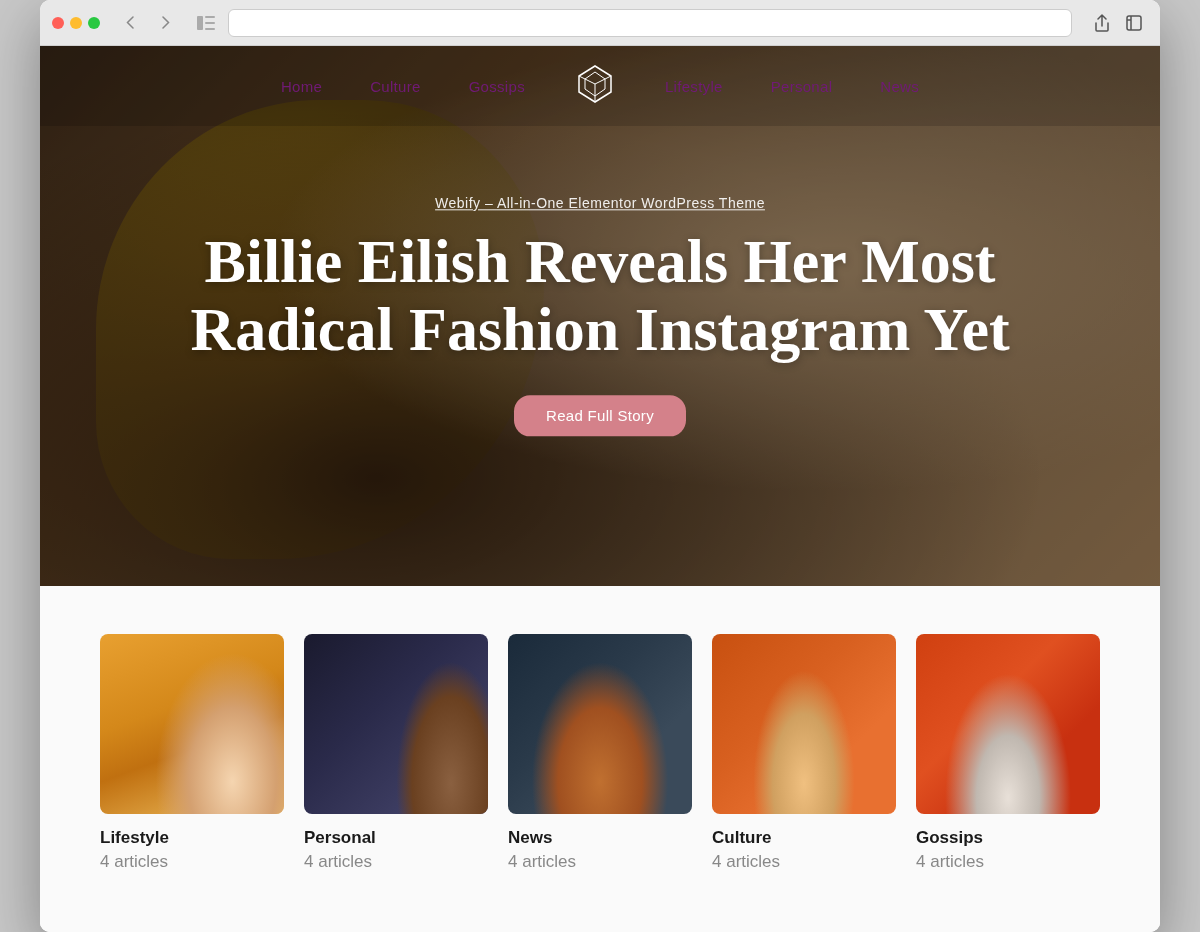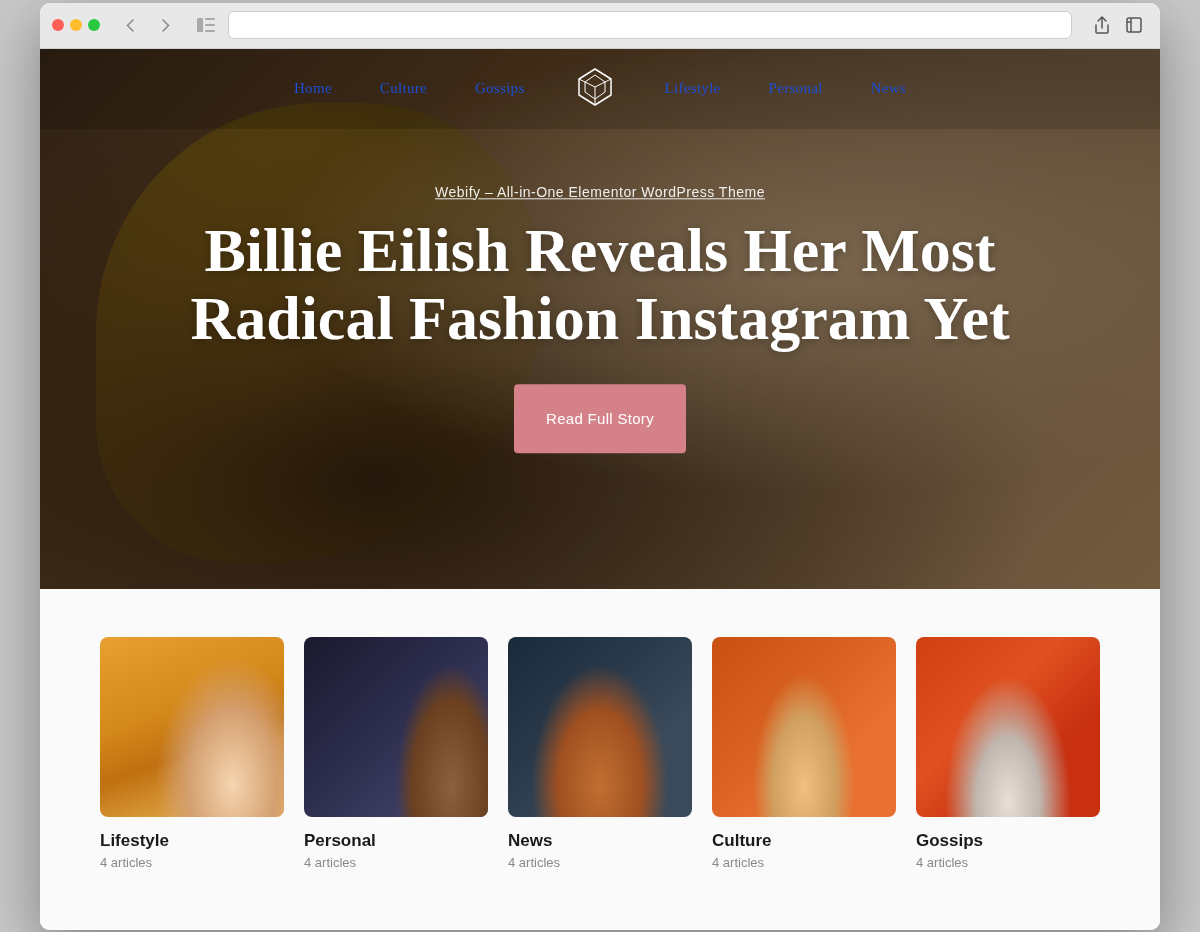--- a/index.html
+++ b/index.html
@@ -124,27 +124,26 @@
       background: rgba(0,0,0,0.15);
     }
 
     .nav-wrapper {
       display: flex;
       align-items: center;
       gap: 48px;
     }
 
     .nav-link {
-      color: #1d4ed8;
+      color: #701a75;
       text-decoration: none;
       font-size: 15px;
       font-weight: 400;
       letter-spacing: 0.3px;
       cursor: pointer;
-      font-family: Liberation Serif, serif;
     }
 
     .nav-logo {
       width: 44px;
       height: 44px;
     }
 
     
     .hero-section {
       position: relative;
@@ -212,23 +211,23 @@
       line-height: 1.1;
       margin-bottom: 32px;
       font-family: Georgia, 'Times New Roman', serif;
       text-shadow: 0 2px 8px rgba(0,0,0,0.3);
     }
 
     .hero-btn {
       background: #d4818a;
       color: #fff;
       border: none;
-      padding: 26px 32px;
+      padding: 12px 32px;
       font-size: 15px;
-      border-radius: 4px;
+      border-radius: 16px;
       cursor: pointer;
       letter-spacing: 0.3px;
     }
 
     
     .categories-section {
       background: #fafafa;
       padding: 48px 60px 60px;
     }
 
@@ -333,21 +332,21 @@
     }
 
     .category-name {
       font-size: 17px;
       font-weight: 600;
       color: #1a1a1a;
       margin-bottom: 4px;
     }
 
     .category-count {
-      font-size: 13px;
+      font-size: 17px;
       color: #888;
     }
   </style>
 </head>
 <body>
 
 <div class="browser-window">
 
   <div class="browser-toolbar">
     <div class="traffic-lights">

